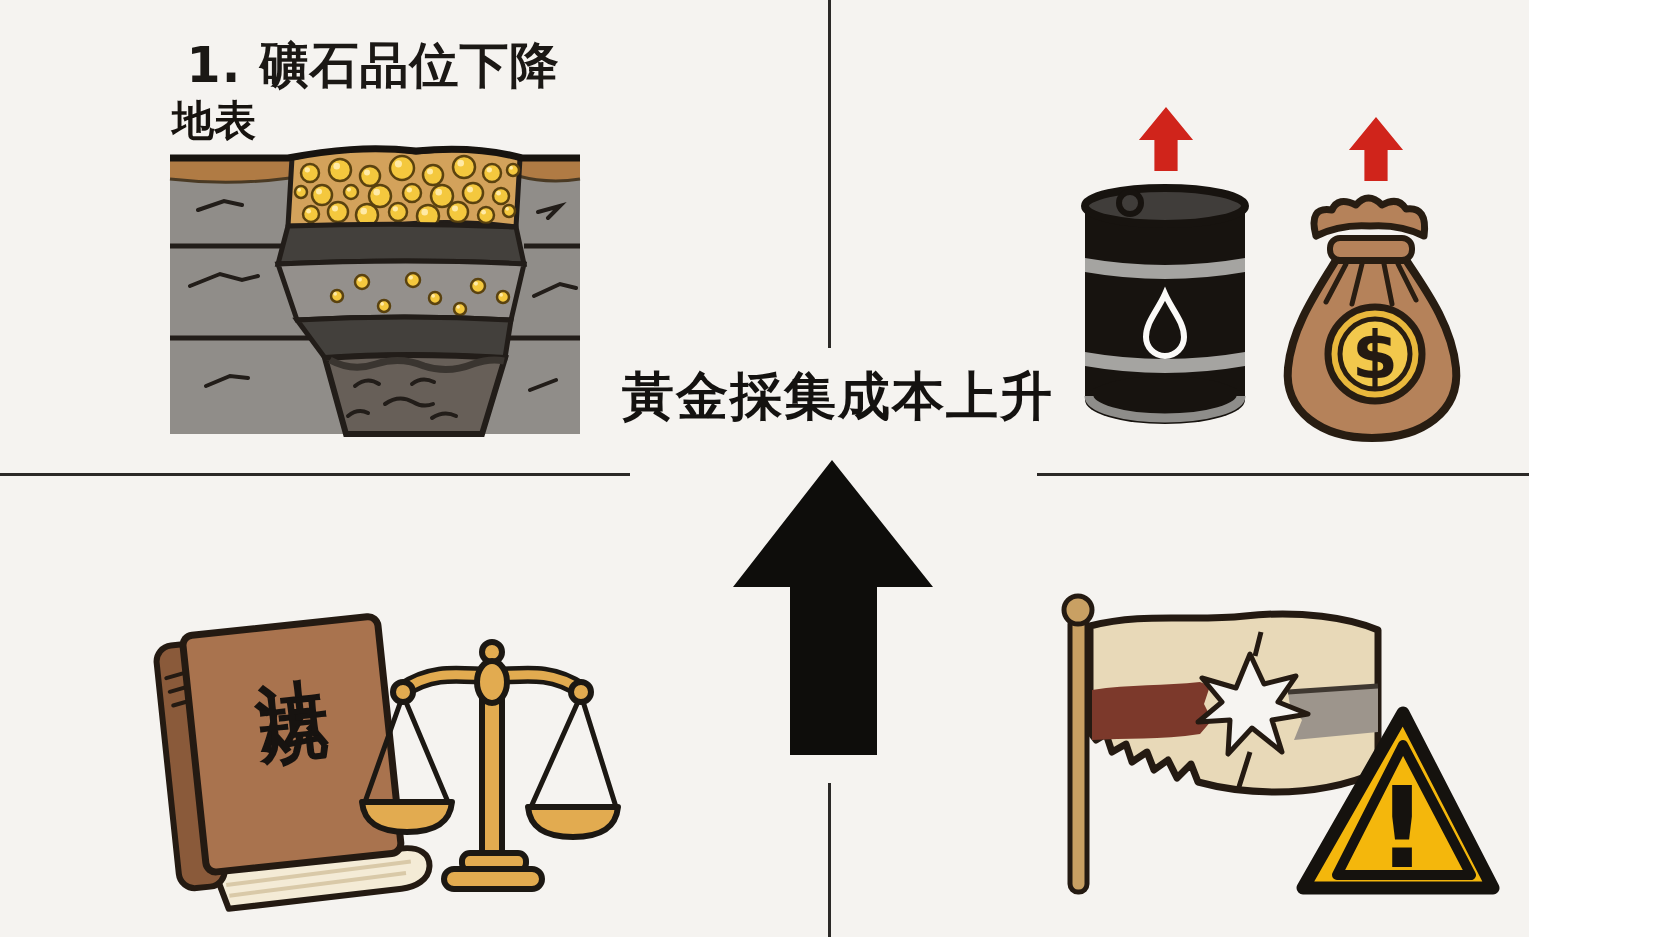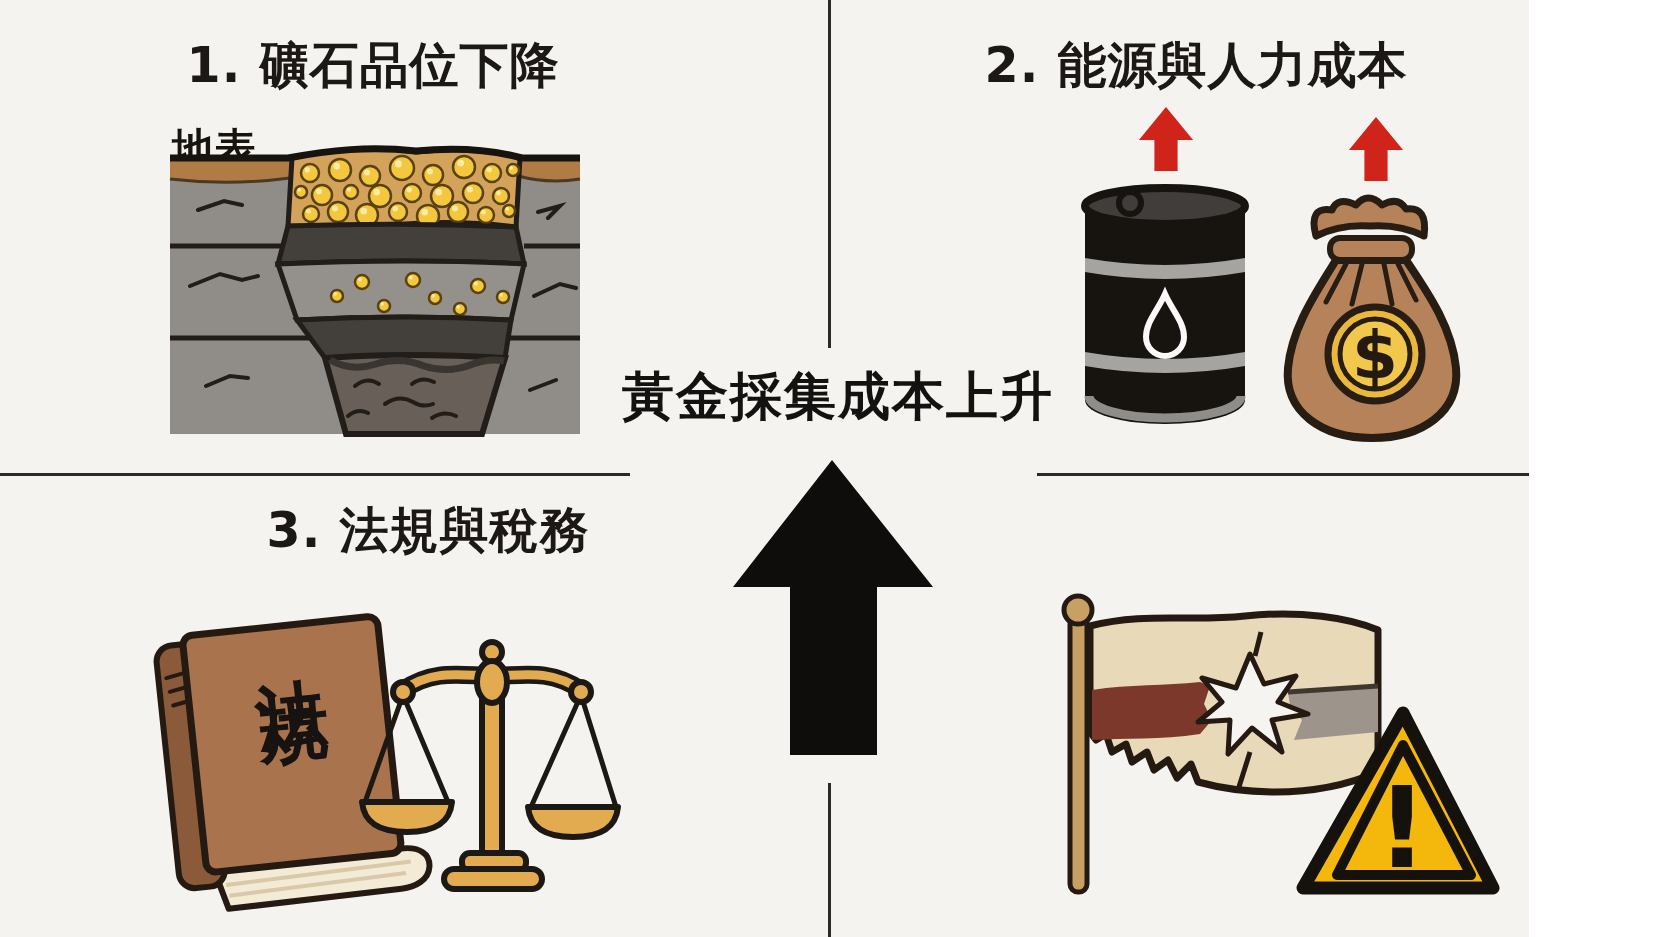--- a/index.html
+++ b/index.html
@@ -18,21 +18,21 @@
 <body>
 
 <div id="stage">
 
   <div class="abs divider" style="left:828px;top:0;width:3px;height:348px;"></div>
   <div class="abs divider" style="left:828px;top:783px;width:3px;height:154px;"></div>
   <div class="abs divider" style="left:0;top:473px;width:630px;height:3px;"></div>
   <div class="abs divider" style="left:1037px;top:473px;width:629px;height:3px;"></div>
 
   <div class="abs qtitle" style="left:133px;top:33px;width:480px;">1. 礦石品位下降</div>
-  <div class="abs surface-label" style="left:172px;top:93px;margin-top:28px;">地表</div>
+  <div class="abs surface-label" style="left:172px;top:93px;">地表</div>
 
   <svg class="abs" style="left:170px;top:146px;" width="410" height="288" viewBox="0 0 410 288">
 
     <path d="M0,12 H122 L118,80 L108,118 L127,174 L158,210 L176,288 H0 Z" fill="#908d89"></path>
     <path d="M410,12 H350 L346,81 L354,118 L341,174 L335,212 L312,288 H410 Z" fill="#908d89"></path>
 
     <path d="M0,12 H122 L120,32 Q60,40 0,33 Z" fill="#b07b44"></path>
     <path d="M350,12 H410 V33 Q378,38 348,30 Z" fill="#b07b44"></path>
     <path d="M0,33 Q60,40 120,32 M348,30 Q378,38 410,33" fill="none" stroke="#4a3a24" stroke-width="3"></path>
 
@@ -117,21 +117,20 @@
 
     <path d="M127,174 Q235,168 341,174 L335,212 Q235,206 155,212 Z" fill="#43403c" stroke="#221d19" stroke-width="5"></path>
 
     <path d="M155,212 Q235,206 335,212 L312,288 H176 Z" fill="#675f58" stroke="#221d19" stroke-width="6"></path>
     <path d="M160,214 Q182,226 206,218 Q230,210 254,220 Q278,228 303,218 Q320,212 334,215" fill="none" stroke="#3a3530" stroke-width="7"></path>
     <path d="M185,240 q12,-10 24,-2 M215,258 q14,-10 28,-2 q10,6 20,2 M178,270 q10,-8 20,-3 M242,238 q10,-8 22,-2 M262,272 q12,-8 24,-2" fill="none" stroke="#221d19" stroke-width="4" stroke-linecap="round"></path>
 
     <path d="M0,12 H118 C160,4 200,0 246,5 C298,0 330,6 352,12 H410" fill="none" stroke="#17130f" stroke-width="7"></path>
   </svg>
 
-  <div class="abs qtitle" style="left:956px;top:33px;width:480px;">2. 能源與人力成本</div>
 
   <svg class="abs" style="left:1137px;top:106px;" width="58" height="66" viewBox="0 0 60 66">
     <polygon points="30,0 58,34 42,34 42,66 18,66 18,34 2,34" fill="#d0241b"></polygon>
   </svg>
   <svg class="abs" style="left:1347px;top:116px;" width="58" height="66" viewBox="0 0 60 66">
     <polygon points="30,0 58,34 42,34 42,66 18,66 18,34 2,34" fill="#d0241b"></polygon>
   </svg>
 
   <svg class="abs" style="left:1078px;top:182px;" width="174" height="248" viewBox="0 0 174 248">
     <rect x="7" y="22" width="160" height="196" fill="#17130f"></rect>
@@ -147,21 +146,20 @@
   <svg class="abs" style="left:1280px;top:196px;" width="184" height="248" viewBox="0 0 184 248">
     <path d="M36,40 Q28,10 52,14 Q58,0 76,9 Q88,-5 102,9 Q118,0 126,13 Q148,10 144,40 Q120,28 90,30 Q60,28 36,40 Z" fill="#b5825a" stroke="#281d12" stroke-width="7" stroke-linejoin="round"></path>
     <path d="M56,64 C38,94 12,130 8,172 C4,216 42,242 92,242 C142,242 180,216 176,172 C172,130 146,94 126,64 Z" fill="#b5825a" stroke="#281d12" stroke-width="8"></path>
     <rect x="50" y="42" width="82" height="22" rx="10" fill="#b5825a" stroke="#281d12" stroke-width="6"></rect>
     <path d="M66,68 L46,106 M82,68 L72,108 M104,68 L112,108 M118,68 L136,104" stroke="#281d12" stroke-width="5" stroke-linecap="round"></path>
     <circle cx="95" cy="158" r="47" stroke="#281d12" stroke-width="7" fill="#e9b83c"></circle>
     <circle cx="95" cy="158" r="35" fill="#f2c84c" stroke="#281d12" stroke-width="5"></circle>
     <text x="95" y="182" text-anchor="middle" font-size="66" font-weight="bold" fill="#241a12">$</text>
   </svg>
 
-  <div class="abs qtitle" style="left:188px;top:498px;width:480px;">3. 法規與稅務</div>
 
   <svg class="abs" style="left:150px;top:585px;" width="290" height="320" viewBox="0 0 290 320">
     <g transform="rotate(-6 145 160)">
       <path d="M52,278 L240,274 C258,274 268,282 266,295 C264,308 250,314 236,314 L62,316 Z" fill="#f4ebd6" stroke="#241a12" stroke-width="6" stroke-linejoin="round"></path>
       <path d="M62,292 L248,288 M64,303 L242,299" stroke="#d9c9a8" stroke-width="4" fill="none"></path>
       <rect x="16" y="48" width="46" height="244" rx="16" fill="#8a5a3a" stroke="#241a12" stroke-width="6"></rect>
       <path d="M24,80 L58,74 M26,94 L60,88 M28,108 L62,102" stroke="#241a12" stroke-width="4" stroke-linecap="round"></path>
       <rect x="44" y="40" width="196" height="238" rx="10" fill="#a9734e" stroke="#241a12" stroke-width="7"></rect>
     </g>
   </svg>

